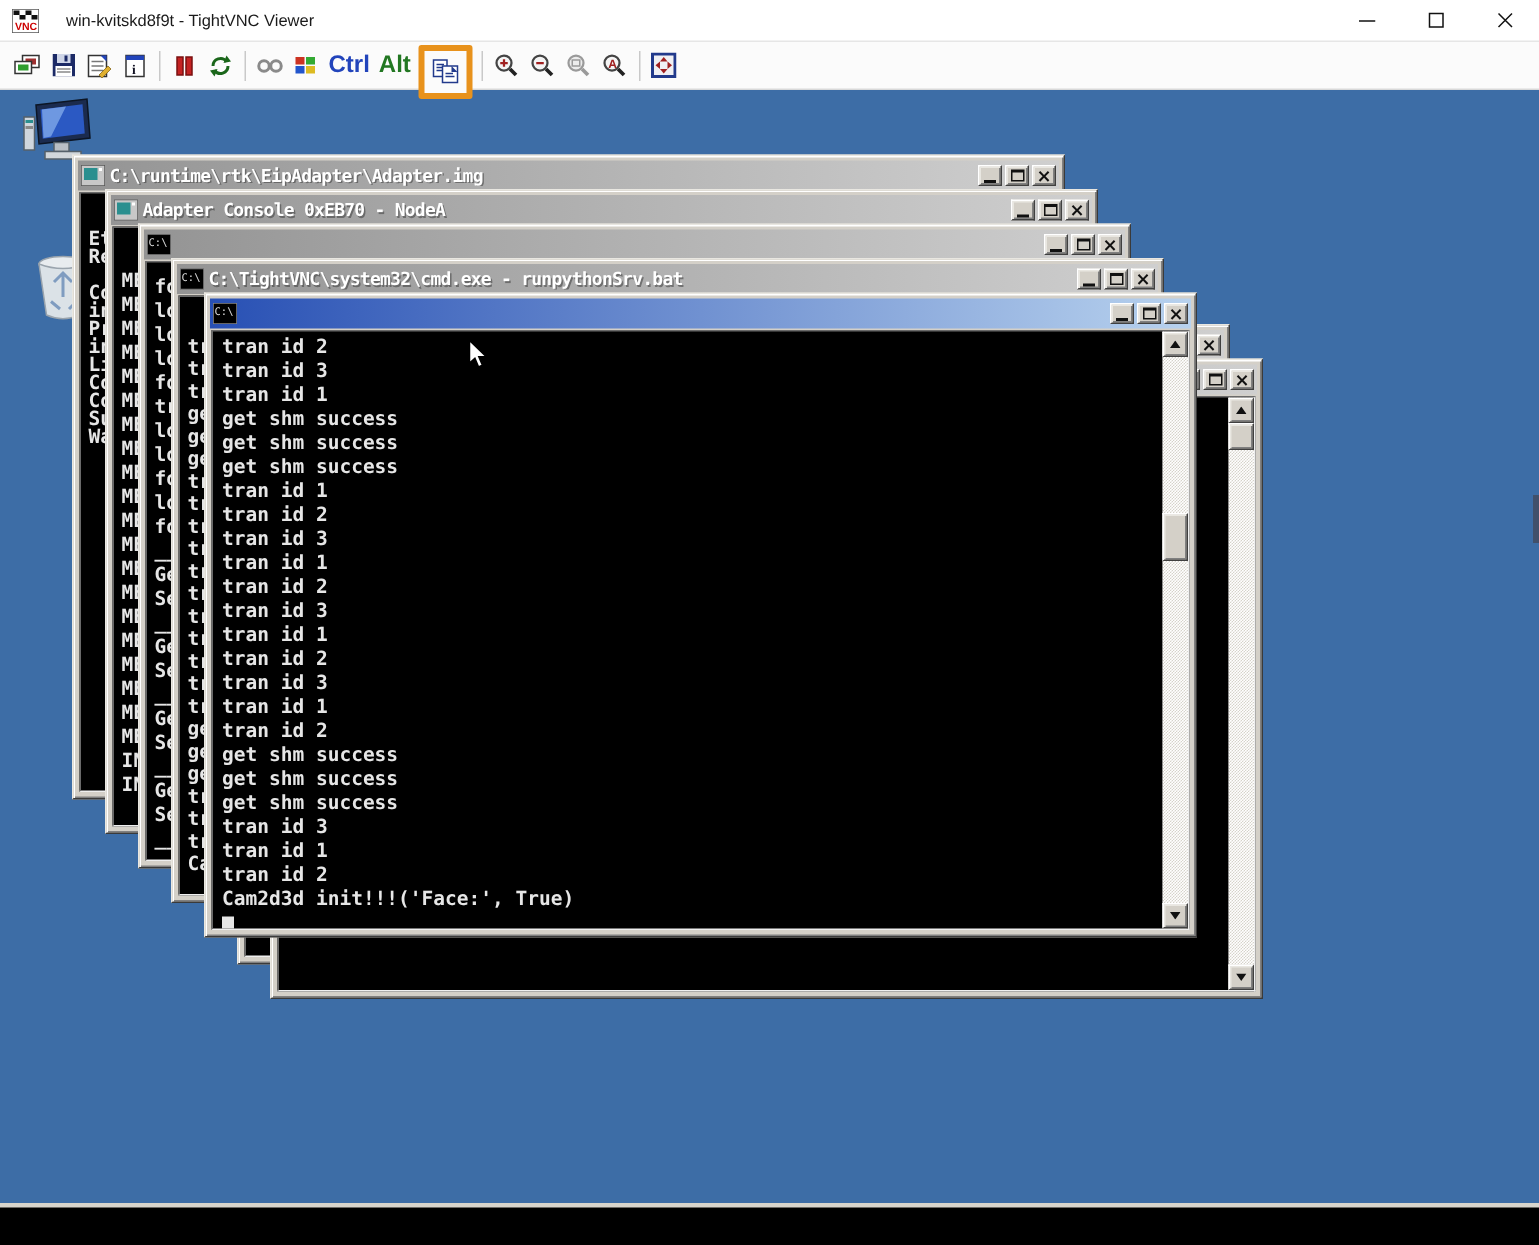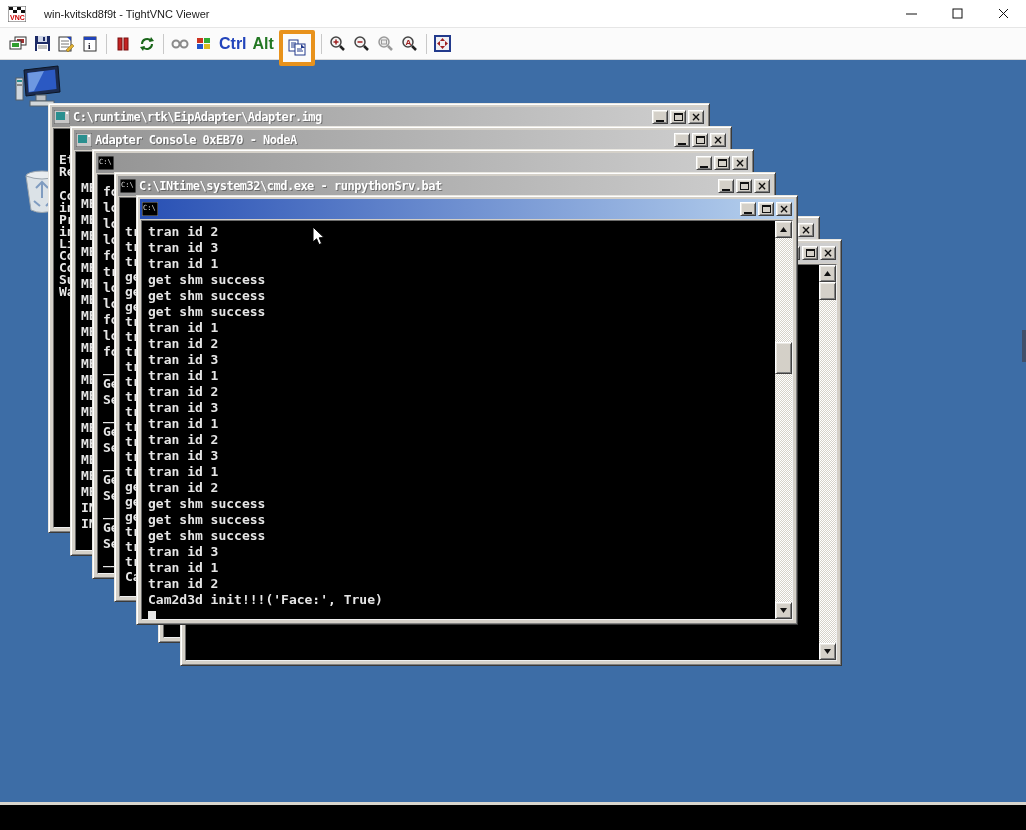--- a/index.html
+++ b/index.html
@@ -336,21 +336,21 @@
       <div class="term"><div class="tline">fo</div><div class="tline">lo</div><div class="tline">lo</div><div class="tline">lo</div><div class="tline">fo</div><div class="tline">tr</div><div class="tline">lo</div><div class="tline">lo</div><div class="tline">fo</div><div class="tline">lo</div><div class="tline">fo</div><div class="tline">__</div><div class="tline">Ge</div><div class="tline">Se</div><div class="tline">__</div><div class="tline">Ge</div><div class="tline">Se</div><div class="tline">__</div><div class="tline">Ge</div><div class="tline">Se</div><div class="tline">__</div><div class="tline">Ge</div><div class="tline">Se</div><div class="tline">__</div></div>
     </div>
   </div>
 
   <div class="win w4">
     <div class="tbar tbar-inactive">
       <svg width="16" height="14">
           <rect width="16" height="14" fill="#000" stroke="#888"></rect>
           <text x="1" y="8" font-size="7" fill="#ddd" font-family="DejaVu Sans Mono,monospace">C:\</text>
         </svg>
-      <span class="ttext">C:\INtime\system32\cmd.exe - runpythonSrv.bat</span>
+      <span class="ttext">C:\TightVNC\system32\cmd.exe - runpythonSrv.bat</span>
       <div class="wbtns">
         <div class="wbtn">
             <span class="g-min"></span>
           </div>
         <div class="wbtn">
             <span class="g-max"></span>
           </div>
         <div class="wbtn">
             <span class="g-close">×</span>
           </div>

